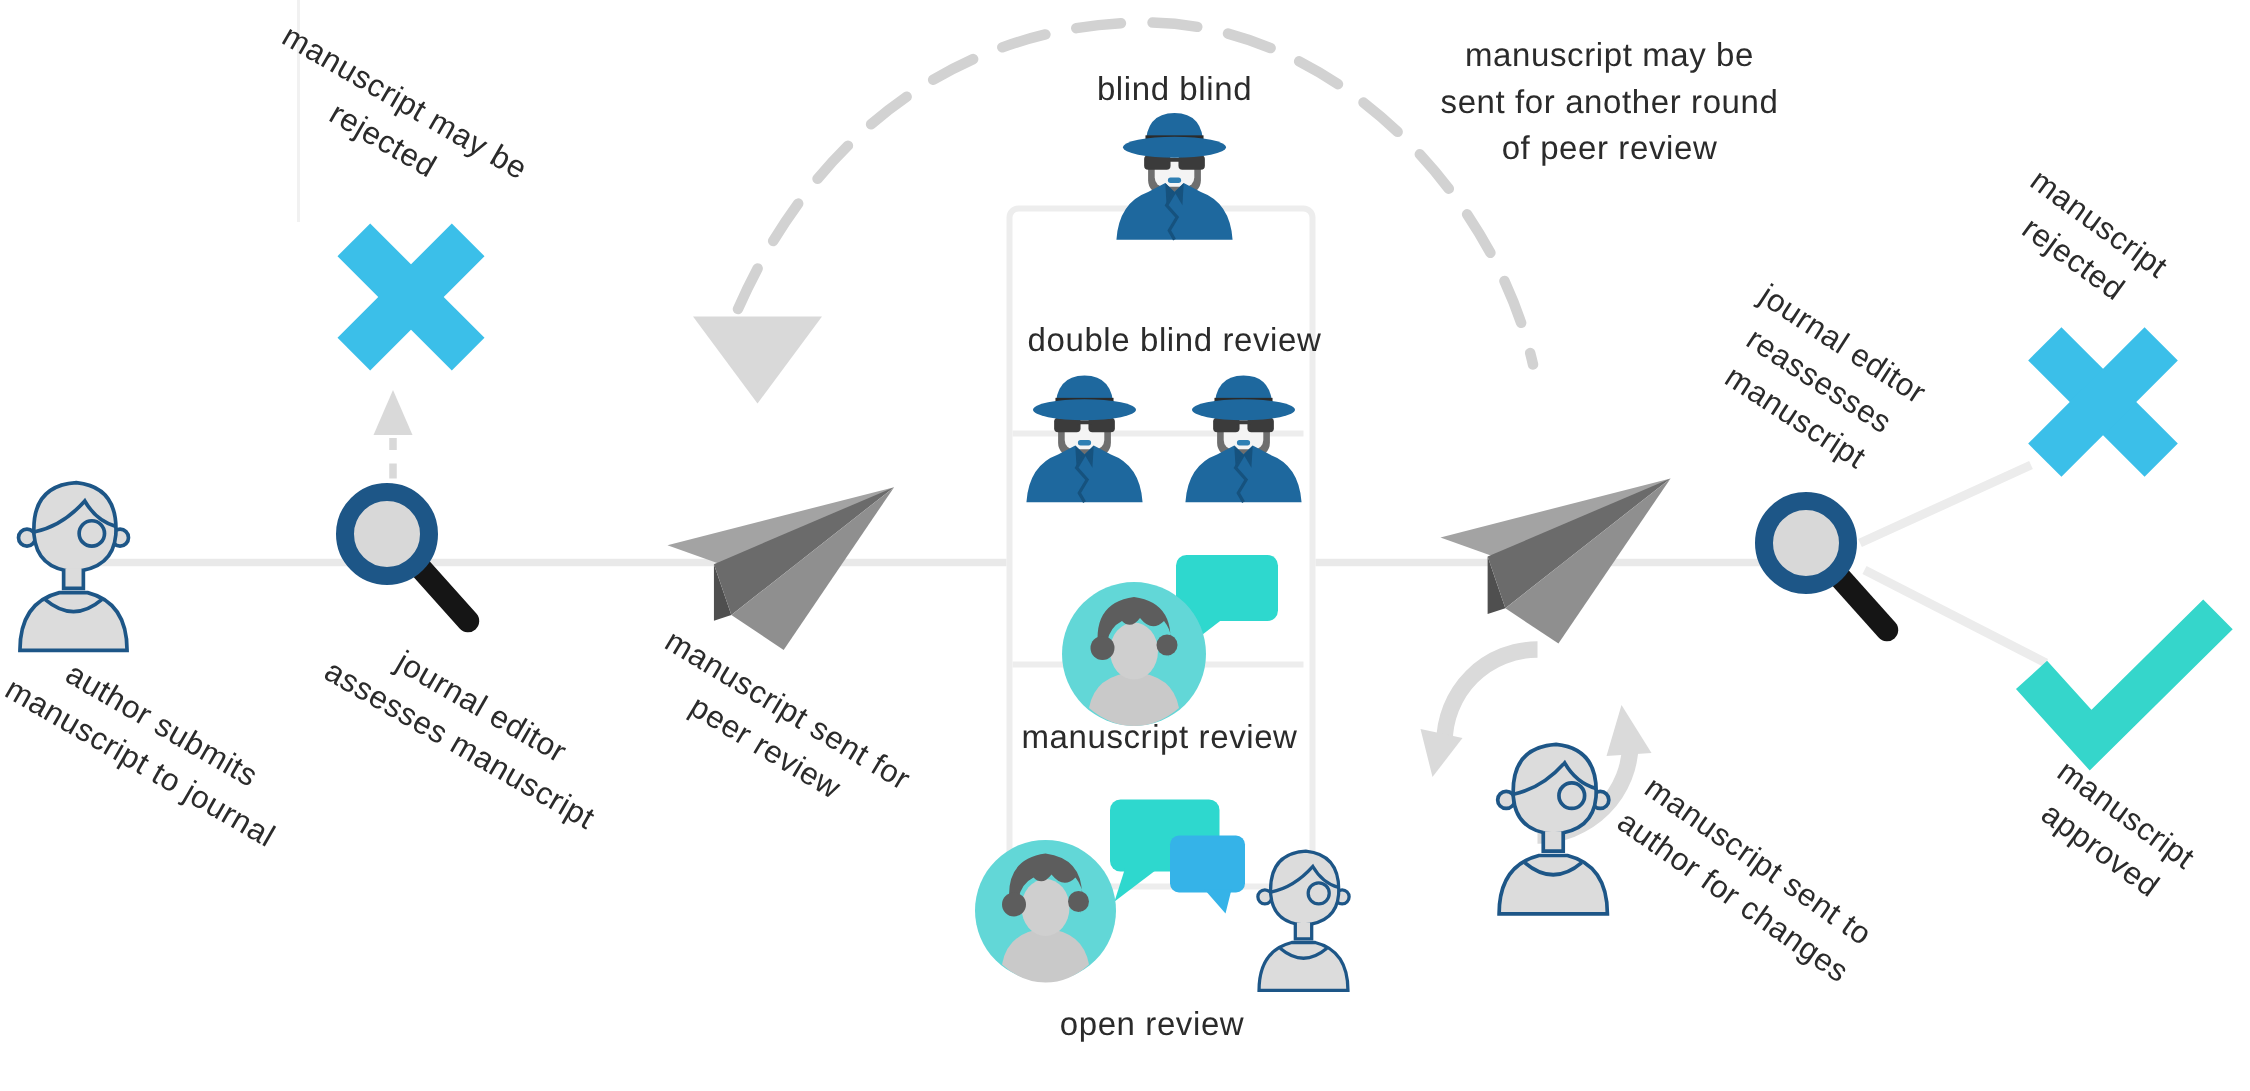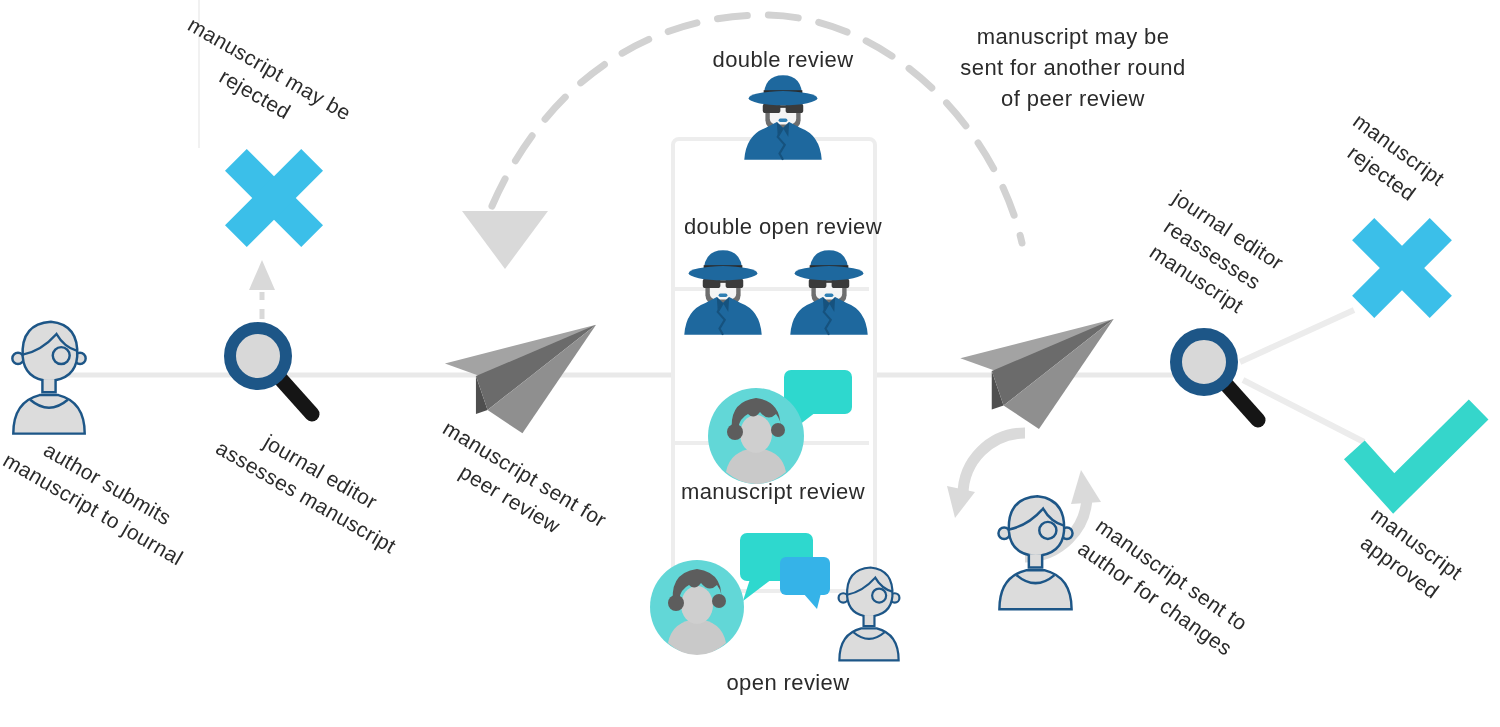--- a/index.html
+++ b/index.html
@@ -206,24 +206,24 @@
   </svg>
 
   <div class="label" style="left:100px;top:497px;width:230px;transform:translate(-50%,-50%) rotate(30deg)">author submits
 manuscript to journal</div>
   <div class="label" style="left:313px;top:485px;width:230px;transform:translate(-50%,-50%) rotate(30deg)">journal editor
 assesses manuscript</div>
   <div class="label" style="left:262px;top:82px;width:220px;transform:translate(-50%,-50%) rotate(30deg)">manuscript may be
 rejected</div>
   <div class="label" style="left:517px;top:487px;width:220px;transform:translate(-50%,-50%) rotate(31deg)">manuscript sent for
 peer review</div>
-  <div class="label" style="left:783px;top:60px;width:220px;transform:translate(-50%,-50%);font-size:22px">double review</div>
-  <div class="label" style="left:783px;top:227px;width:260px;transform:translate(-50%,-50%);font-size:22px">double open review</div>
+  <div class="label" style="left:783px;top:60px;width:220px;transform:translate(-50%,-50%);font-size:22px">blind blind</div>
+  <div class="label" style="left:783px;top:227px;width:260px;transform:translate(-50%,-50%);font-size:22px">double blind review</div>
   <div class="label" style="left:773px;top:492px;width:240px;transform:translate(-50%,-50%);font-size:22px">manuscript review</div>
-  <div class="label" style="left:788px;top:683px;width:200px;transform:translate(-50%,-50%);font-size:22px">open review</div>
+  <div class="label" style="left:768px;top:683px;width:200px;transform:translate(-50%,-50%);font-size:22px">open review</div>
   <div class="label" style="left:1073px;top:68px;width:280px;transform:translate(-50%,-50%);font-size:22px;line-height:1.42">manuscript may be
 sent for another round
 of peer review</div>
   <div class="label" style="left:1212px;top:255px;width:160px;transform:translate(-50%,-50%) rotate(33deg)">journal editor
 reassesses
 manuscript</div>
   <div class="label" style="left:1390px;top:162px;width:140px;transform:translate(-50%,-50%) rotate(36deg)">manuscript
 rejected</div>
   <div class="label" style="left:1408px;top:556px;width:140px;transform:translate(-50%,-50%) rotate(36deg)">manuscript
 approved</div>

